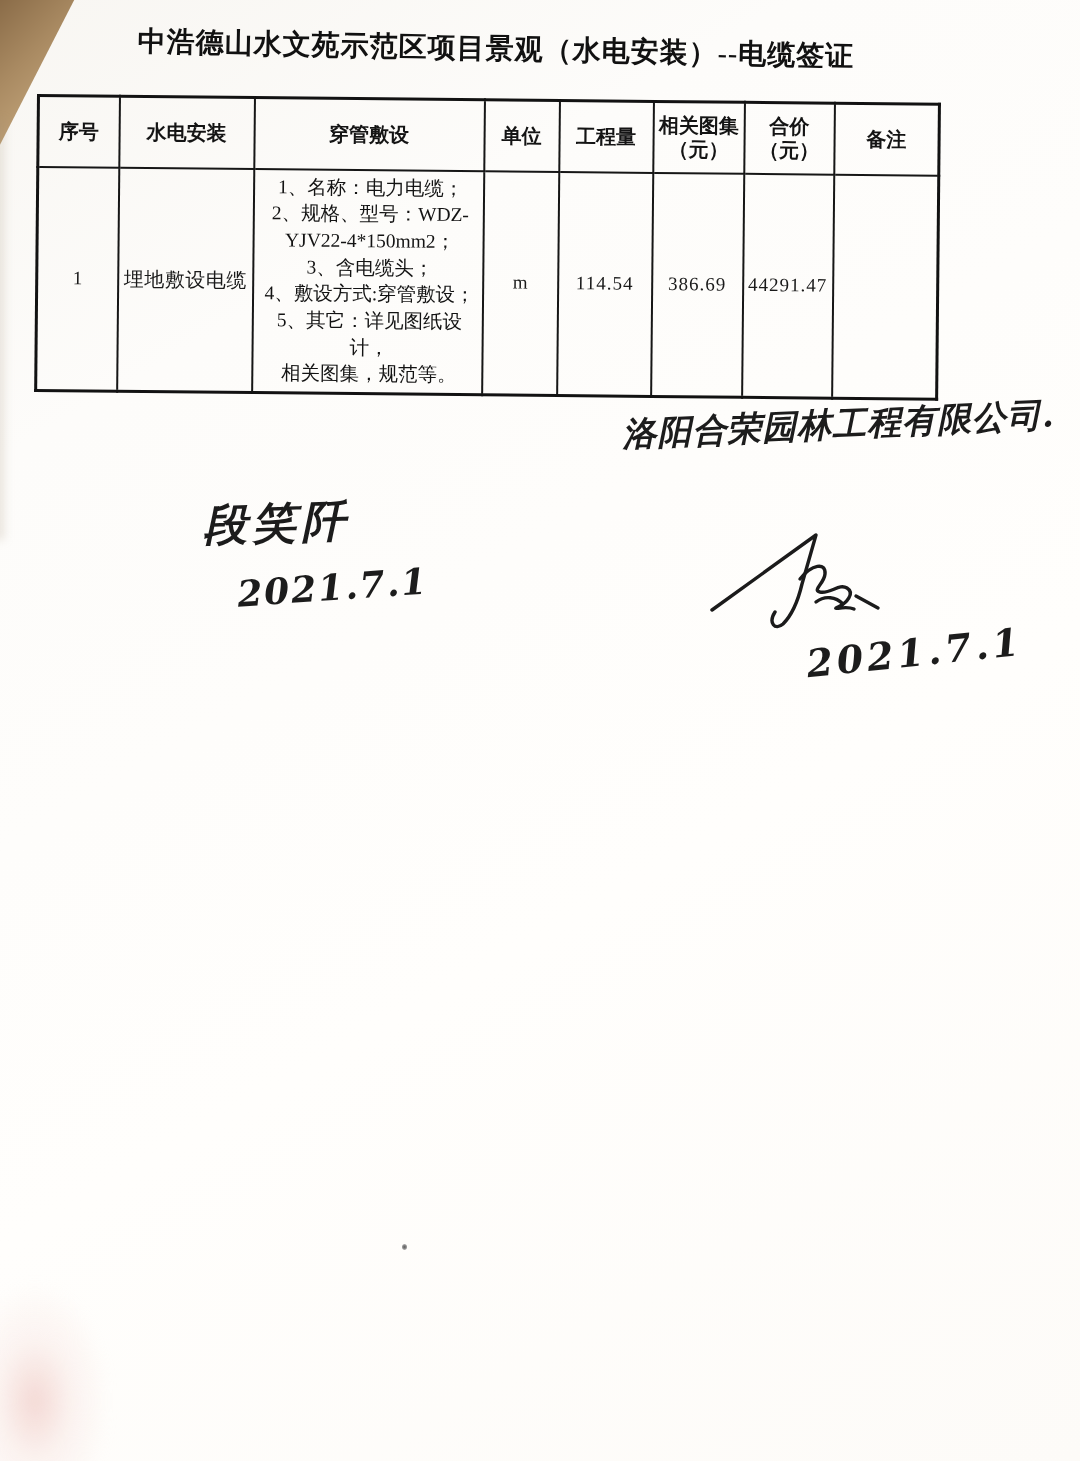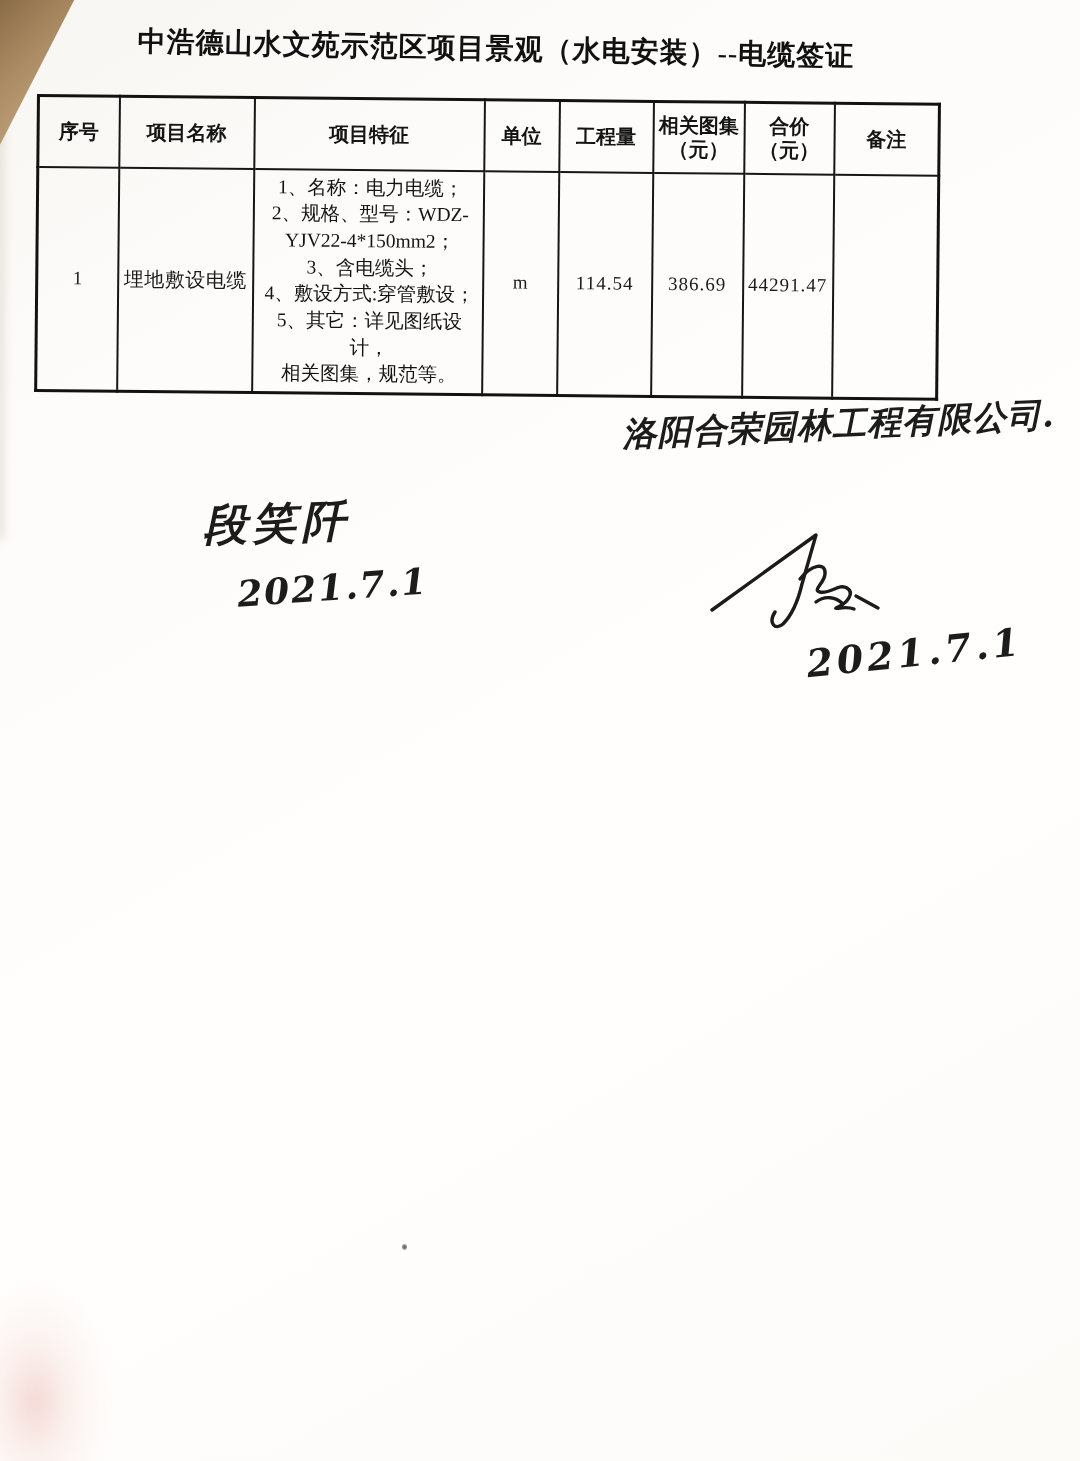--- a/index.html
+++ b/index.html
@@ -155,22 +155,22 @@
       <col style="width:230px">
       <col style="width:75px">
       <col style="width:94px">
       <col style="width:91px">
       <col style="width:90px">
       <col style="width:105px">
     </colgroup>
     <tbody>
       <tr class="header-row">
         <th><span>序号</span></th>
-        <th><span>项目名称</span></th>
-        <th><span>项目特征</span></th>
+        <th><span>水电安装</span></th>
+        <th><span>穿管敷设</span></th>
         <th><span>单位</span></th>
         <th><span>工程量</span></th>
         <th>
           <div>相关图集</div>
           <div>（元）</div>
         </th>
         <th>
           <div>合价</div>
           <div>（元）</div>
         </th>

